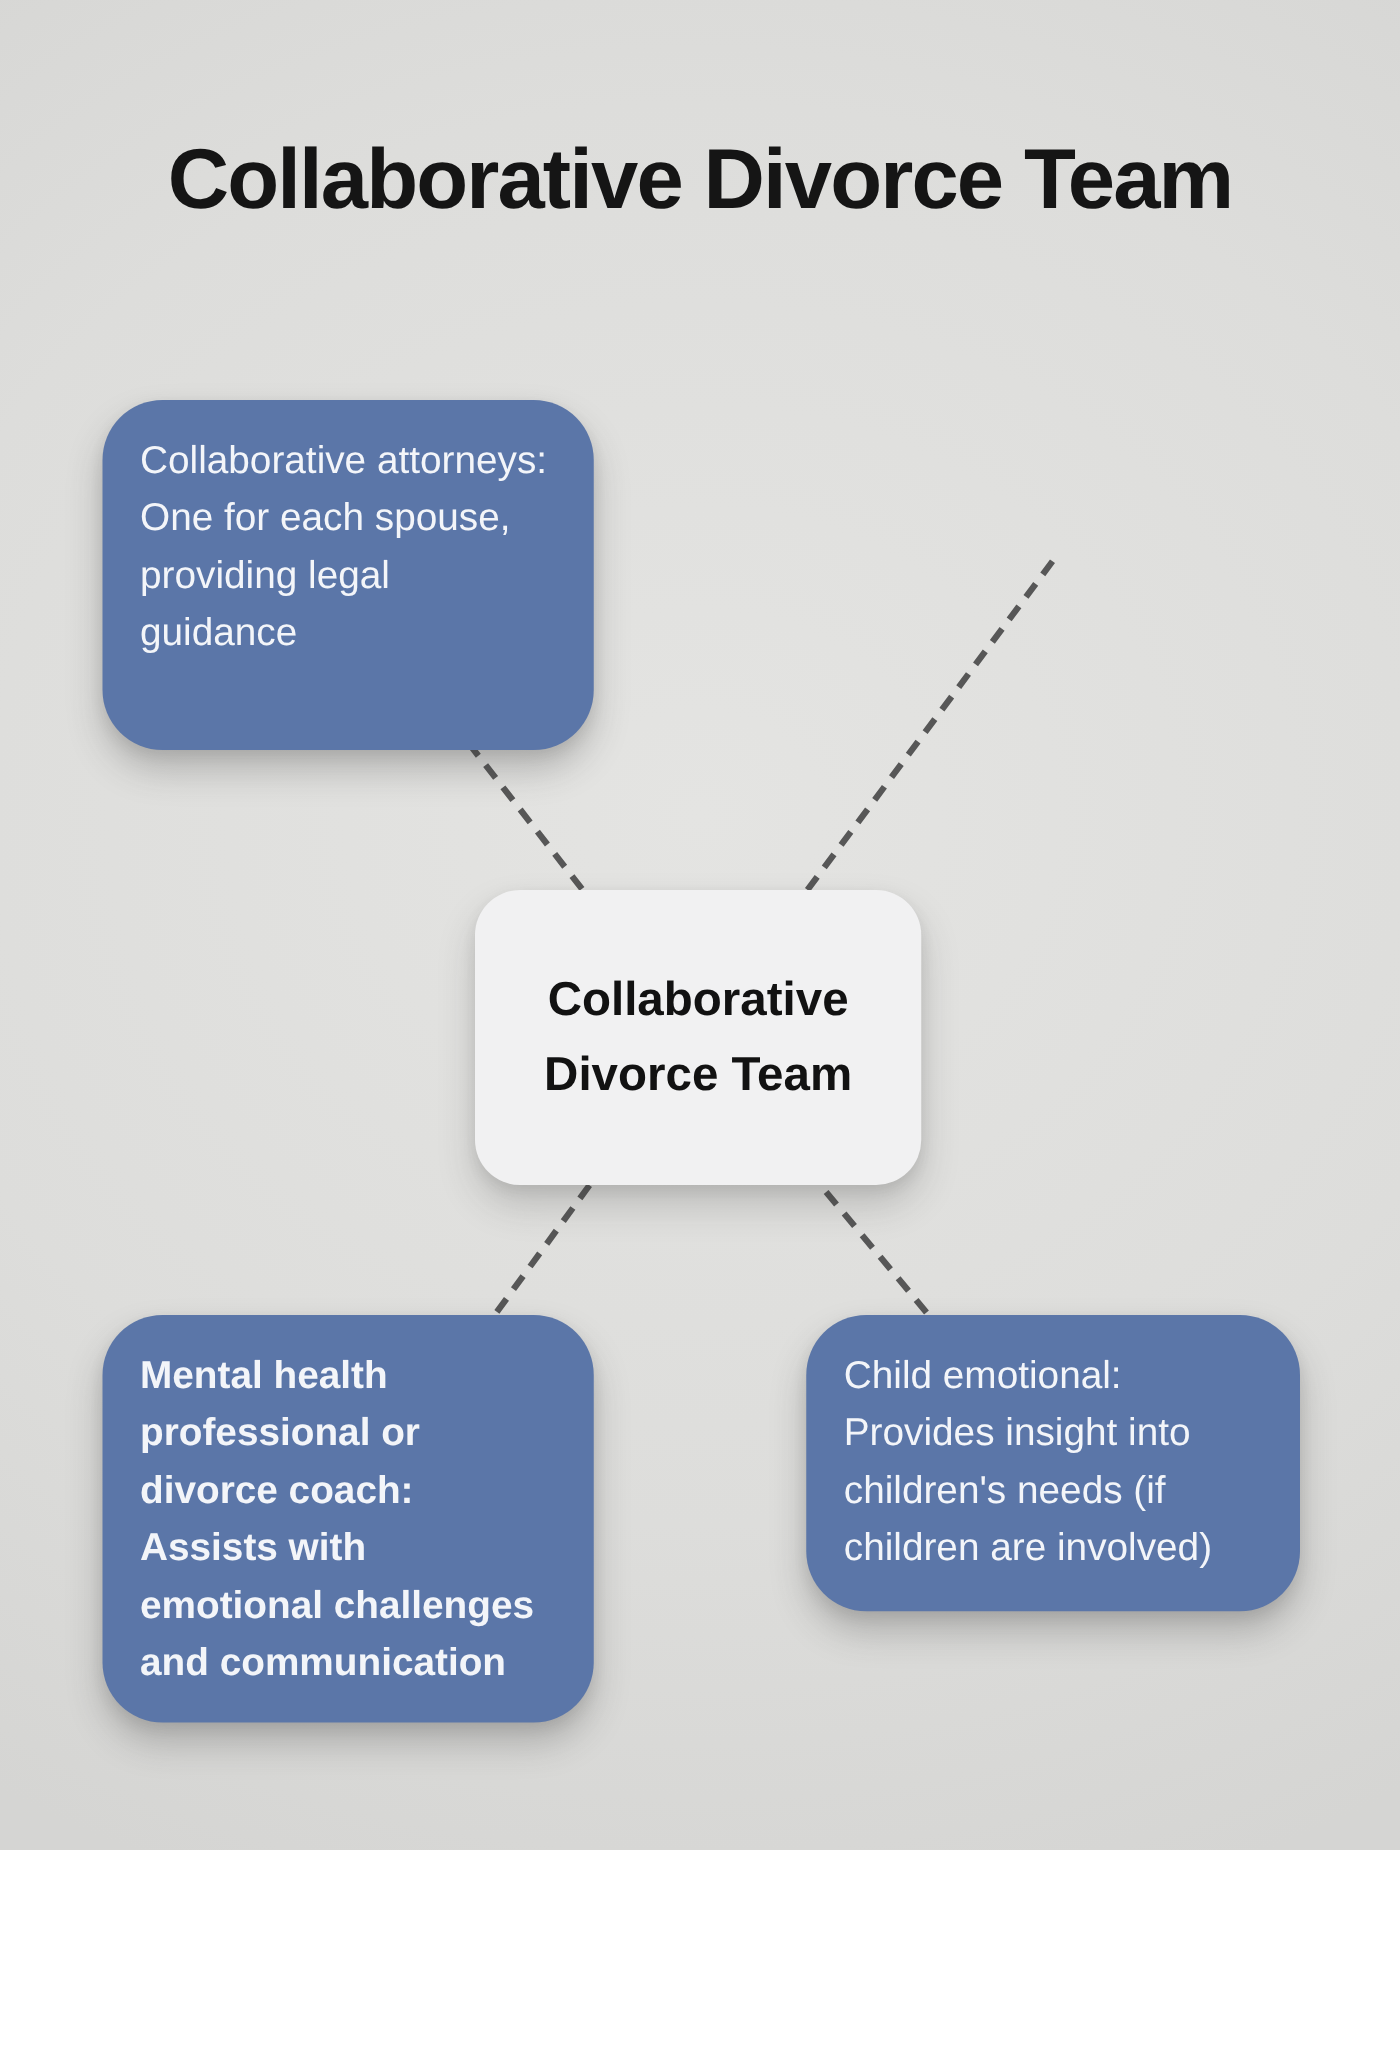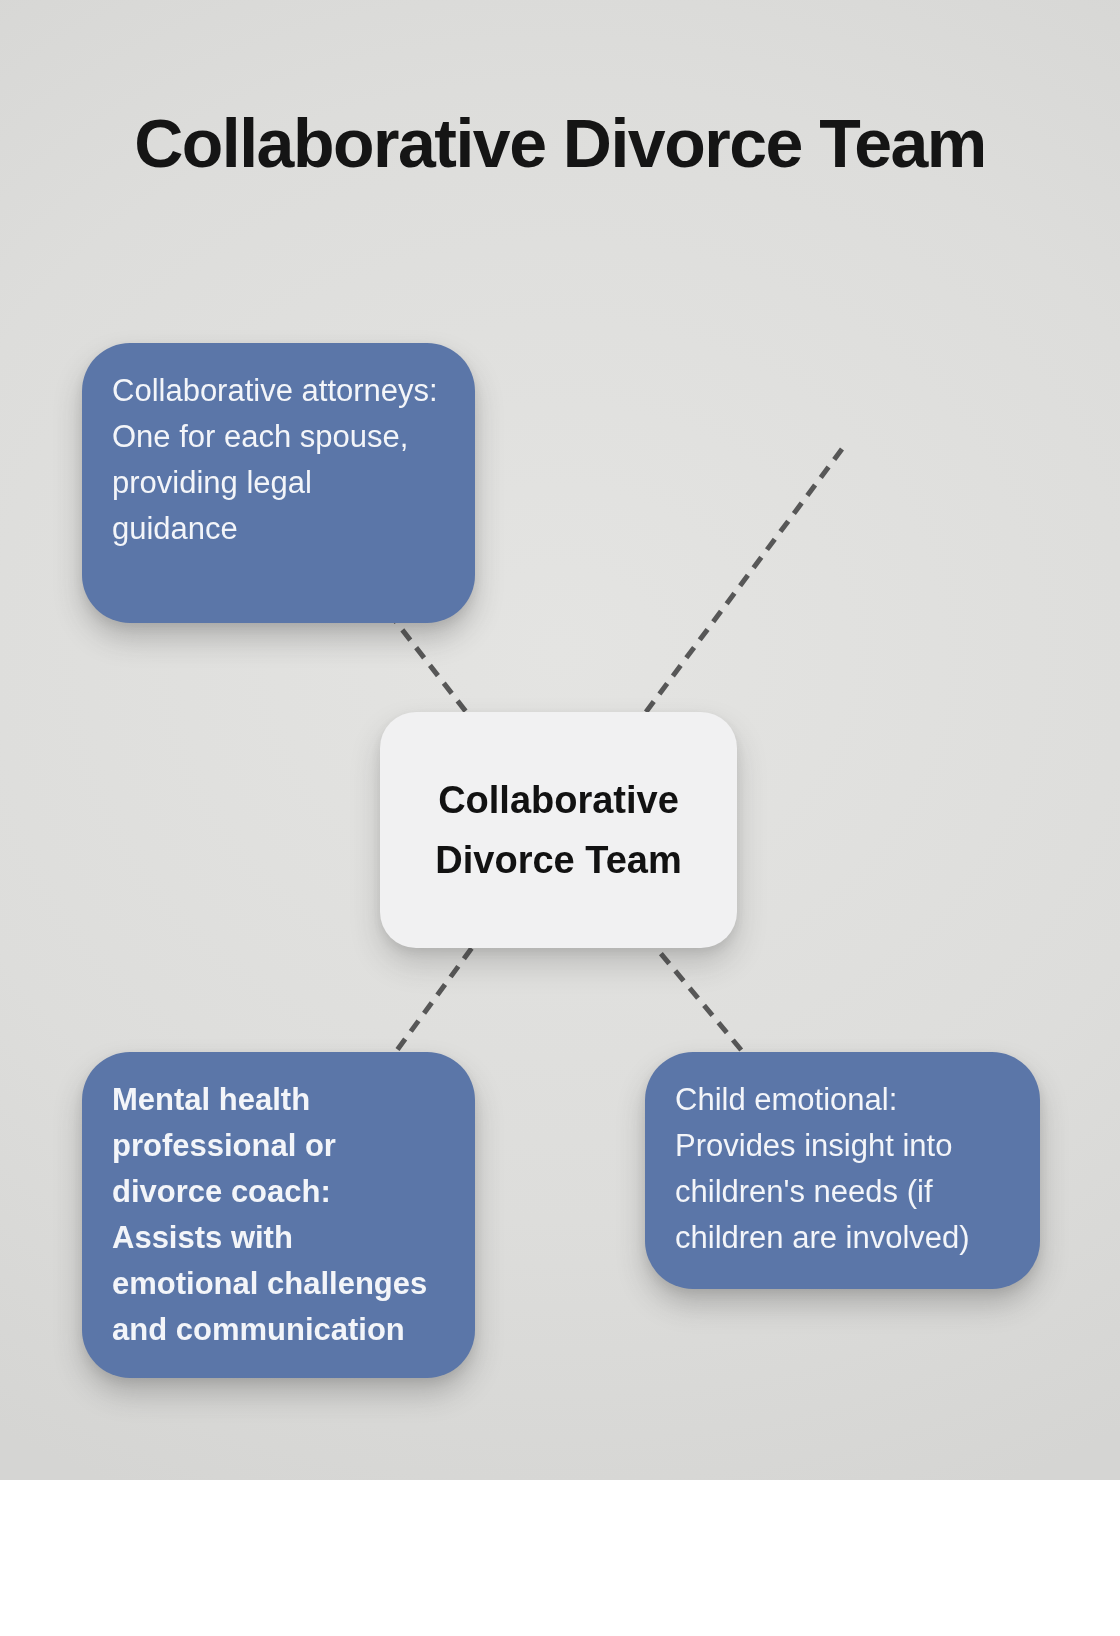--- a/index.html
+++ b/index.html
@@ -49,21 +49,21 @@
     padding: 25px 30px;
     box-shadow: 0 16px 28px rgba(60,60,60,0.28), 0 4px 10px rgba(60,60,60,0.10);
     z-index: 2;
   }
   .node-text {
     margin: 0;
     font-size: 31px;
     line-height: 46px;
     color: var(--node-text, #F3F5F9);
   }
-  .node-tl { left: 82px;  top: 343px;  width: 393px; min-height: 280px; }
+  .node-tl { left: 82px;  top: 320px;  width: 393px; min-height: 280px; }
   .node-tr { left: 645px; top: 330px;  width: 395px; min-height: 238px; }
   .node-bl { left: 82px;  top: 1052px; width: 393px; min-height: 322px; font-weight: bold; }
   .node-br { left: 645px; top: 1052px; width: 395px; min-height: 237px; }
 
   .center-node {
     position: absolute;
     left: 380px;
     top: 712px;
     width: 357px;
     height: 236px;

